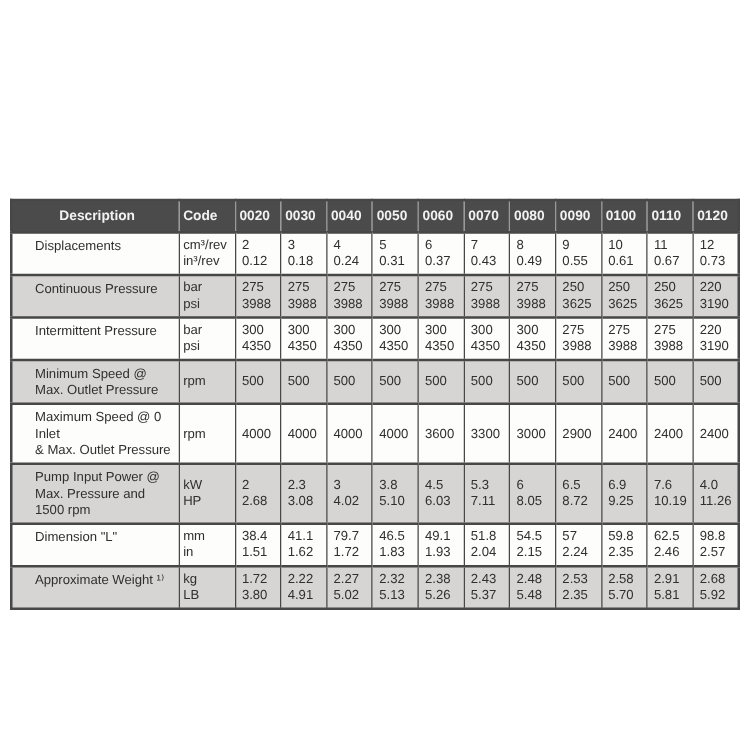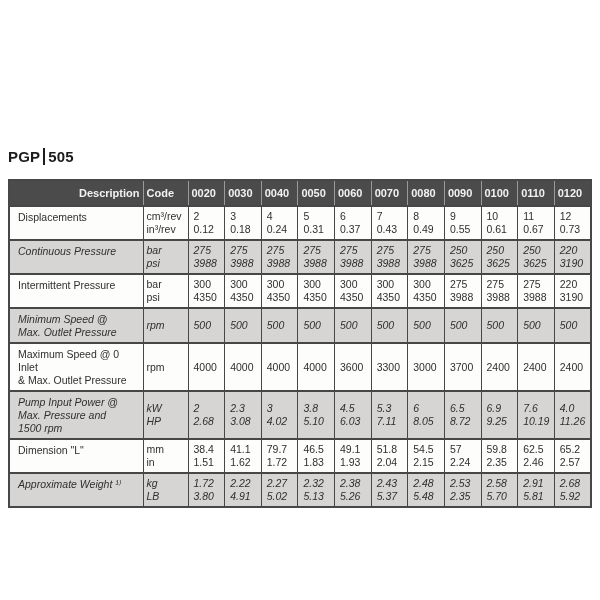--- a/index.html
+++ b/index.html
@@ -25,39 +25,34 @@
     border:2px solid var(--border-dark);
     font-size:10.5px;line-height:13px;
   }
   col.c-desc{width:134px;}
   col.c-code{width:45px;}
   thead th{
     background:var(--header-bg);color:var(--header-text);
     font-size:11px;font-weight:bold;height:20px;padding:2px 3px;
     border-left:1px solid var(--hdr-div);text-align:left;
   }
-  thead th.desc-col{text-align:right;padding-left:6px;}
+  thead th.desc-col{text-align:center;padding-left:6px;}
   tbody td{
     border:1px solid var(--border-dark);border-top-width:2px;
     padding:3px 3px;background:var(--rowbg);vertical-align:middle;
   }
-  tbody tr.shaded td{background:var(--shaded);font-style:italic;}
-  td.desc{vertical-align:top;padding-left:8px;padding-top:4px;text-align:left;}
+  tbody tr.shaded td{background:var(--shaded);}
+  td.desc{vertical-align:top;padding-left:18px;padding-top:4px;text-align:left;}
   td.unit{text-align:left;}
   td.val{text-align:left;padding-left:5px;}
 </style>
 </head>
 <body>
 
 <div class="page">
-  <div class="title">
-    <span>PGP</span>
-    <span class="title-divider"></span>
-    <span>505</span>
-  </div>
 
   <table class="spec">
     <colgroup>
         <col class="c-desc">
         <col class="c-code">
         <col>
         <col>
         <col>
         <col>
         <col>
@@ -310,21 +305,21 @@
           <td class="val">
             <div>3600</div>
           </td>
           <td class="val">
             <div>3300</div>
           </td>
           <td class="val">
             <div>3000</div>
           </td>
           <td class="val">
-            <div>3700</div>
+            <div>2900</div>
           </td>
           <td class="val">
             <div>2400</div>
           </td>
           <td class="val">
             <div>2400</div>
           </td>
           <td class="val">
             <div>2400</div>
           </td>
@@ -426,21 +421,21 @@
           </td>
           <td class="val">
             <div>59.8</div>
             <div>2.35</div>
           </td>
           <td class="val">
             <div>62.5</div>
             <div>2.46</div>
           </td>
           <td class="val">
-            <div>65.2</div>
+            <div>98.8</div>
             <div>2.57</div>
           </td>
         </tr>
         <tr class="shaded">
           <td class="desc">
             <div>Approximate Weight ¹⁾</div>
           </td>
           <td class="unit">
             <div>kg</div>
             <div>LB</div>

